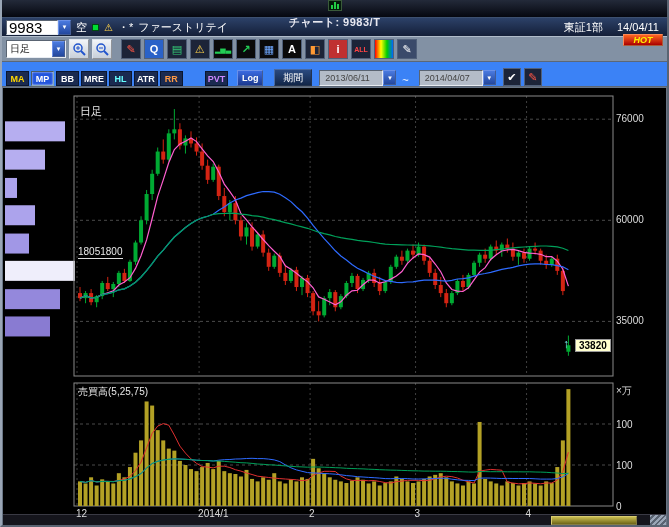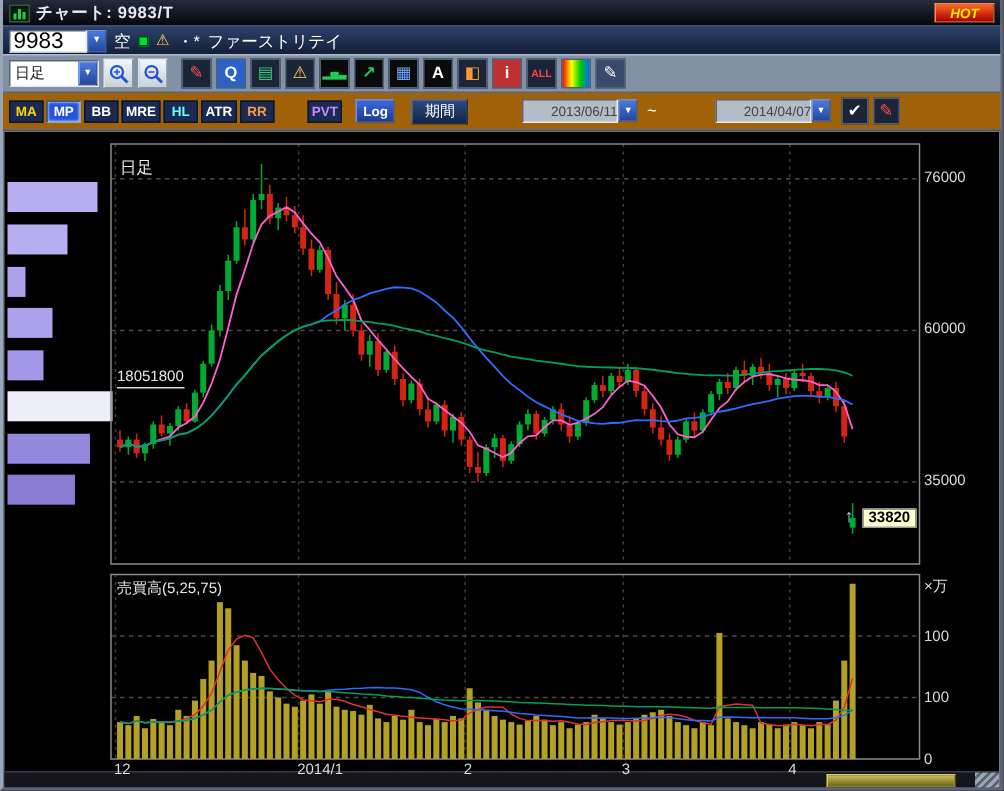--- a/index.html
+++ b/index.html
@@ -5,50 +5,50 @@
   html,body{margin:0;padding:0;background:#3a3f48;}
   *{box-sizing:border-box;user-select:none;}
   .window{
     position:relative;width:669px;height:527px;
     background:#8291a4;
     border-left:2px solid #9aa6b6;border-right:2px solid #5a6472;border-bottom:2px solid #5a6472;
     font-family:"Liberation Sans","DejaVu Sans",sans-serif;
     overflow:hidden;
   }
   
-  .titlebar{height:17px;background:linear-gradient(#232a3a,#05070f);display:flex;align-items:center;padding:0 4px;gap:4px;}
+  .titlebar{height:17px;background:linear-gradient(#232a3a,#05070f);display:flex;align-items:center;padding:0 4px;gap:4px;flex-direction:column;}
   .titlebar .title{color:#e8e8f0;font-size:11px;font-weight:bold;letter-spacing:.5px;}
   .title-icon{width:14px;height:12px;background:#041a0a;border:1px solid #3a5a3a;display:flex;align-items:flex-end;justify-content:center;gap:1px;padding:1px;}
   .title-icon i{display:block;width:2px;background:#22cc44;}
   .hot-badge{margin-left:auto;width:40px;height:13px;background:linear-gradient(#ff6622,#aa0000);border:1px outset #ff8855;color:#ffee00;font-size:9px;font-weight:bold;font-style:italic;display:flex;align-items:center;justify-content:center;}
   
   .symbolrow{height:19px;background:linear-gradient(#2c4168,#141f38);display:flex;align-items:center;padding:0 4px;gap:5px;border-top:1px solid #3d5070;}
   .code-box{display:flex;height:15px;}
   .code-box input{width:52px;height:15px;border:1px solid;border-color:#5a6472 #e8ecf2 #e8ecf2 #5a6472;font-size:15px;padding:0 2px;font-family:inherit;}
   .dd-arrow{width:13px;height:15px;background:linear-gradient(#4a7ae0,#24489e);border:1px outset #6a90e8;color:#fff;font-size:6px;display:flex;align-items:center;justify-content:center;}
   .wlabel{color:#fff;font-size:11px;}
   .green-dot{width:7px;height:7px;background:#00dd33;border:1px solid #004d10;}
   .warn{color:#ffd24a;font-size:10px;}
   .sym-right{margin-left:auto;display:flex;gap:14px;color:#fff;font-size:11px;align-items:center;padding-right:4px;}
   
   .toolbar1{height:26px;background:#8291a4;border-top:1px solid #b0bcca;border-bottom:1px solid #5c6776;display:flex;align-items:center;padding:0 4px;gap:3px;}
-  .toolbar2{height:25px;background:#a16207;border-bottom:1px solid #5c6776;display:flex;align-items:center;padding:0 4px;gap:3px;}
+  .toolbar2{height:25px;background:#3b82f6;border-bottom:1px solid #5c6776;display:flex;align-items:flex-end;padding:0 4px;gap:3px;}
   .select{display:flex;height:18px;background:#fff;border:1px solid;border-color:#5a6472 #e8ecf2 #e8ecf2 #5a6472;align-items:center;}
   .select .sel-text{font-size:10px;padding:0 3px;color:#111;flex:1;}
   .select .dd-arrow{height:16px;}
   .sel-candle{width:86px;}
   .sel-period{width:60px;}
   .tool-btn{width:20px;height:20px;background:linear-gradient(#f2f5f8,#c8d0da);border:1px outset #dfe5ec;display:flex;align-items:center;justify-content:center;}
   .icon-btn{width:20px;height:20px;border:1px solid #50607a;display:flex;align-items:center;justify-content:center;font-size:11px;font-weight:bold;overflow:hidden;line-height:1;}
   .chip{min-width:23px;height:15px;padding:0 2px;border:1px solid #0a1630;font-size:9px;font-weight:bold;display:flex;align-items:center;justify-content:center;}
   .chip.active{border:1px inset #8ab;box-shadow:inset 0 0 2px #fff;}
   .log-chip{width:26px;height:16px;background:linear-gradient(#3a6ae0,#1c3a90);color:#fff;font-size:9px;font-weight:bold;border:1px outset #6a90e8;display:flex;align-items:center;justify-content:center;margin-left:6px;}
   .period-btn{height:17px;padding:0 8px;background:linear-gradient(#2a4a80,#122648);border:1px outset #4a6aa0;color:#fff;font-size:10px;display:flex;align-items:center;margin-left:8px;}
   .datefield{display:flex;height:16px;margin-left:4px;}
-  .datefield .dval{width:64px;height:16px;background:#b4bcc8;border:1px solid;border-color:#5a6472 #e8ecf2 #e8ecf2 #5a6472;font-size:9px;color:#444;display:flex;align-items:center;padding:0 18px;margin-left:29px;}
+  .datefield .dval{width:64px;height:16px;background:#b4bcc8;border:1px solid;border-color:#5a6472 #e8ecf2 #e8ecf2 #5a6472;font-size:9px;color:#444;display:flex;align-items:center;padding:0 5px;}
   .tilde{color:#fff;font-size:11px;margin:0 3px;}
   
   .chartpanel{position:relative;width:665px;height:438px;background:#000;border:1px solid #6a7686;}
   .chartpanel svg{position:absolute;left:0;top:0;}
   .ov{position:absolute;font-size:10px;color:#e8e8e8;white-space:nowrap;}
   .pane-label{left:77px;top:16px;font-size:11px;}
   .vol-label{left:75px;top:297px;}
   .vap-label{left:75px;top:158px;border-bottom:1px solid #ddd;padding-bottom:1px;}
   .ytick{left:613px;color:#ddd;}
   .xtick{top:420px;color:#ddd;}
@@ -76,20 +76,24 @@
   <div class="symbolrow">
     <span class="code-box">
       <input value="9983" style="">
       <span class="dd-arrow">▼</span>
     </span>
     <span class="wlabel">空</span>
     <span class="green-dot"></span>
     <span class="warn">⚠</span>
     <span class="wlabel">・*</span>
     <span class="wlabel">ファーストリテイ</span>
+    <span class="sym-right">
+      <span>東証1部</span>
+      <span>14/04/11</span>
+    </span>
   </div>
 
   <div class="toolbar1">
     <span class="select sel-period">
       <span class="sel-text">日足</span>
       <span class="dd-arrow">▼</span>
     </span>
     <span class="tool-btn">
       <svg width="14" height="14" viewBox="0 0 14 14">
           <circle cx="6" cy="6" r="4" fill="none" stroke="#2255cc" stroke-width="1.5"></circle>

